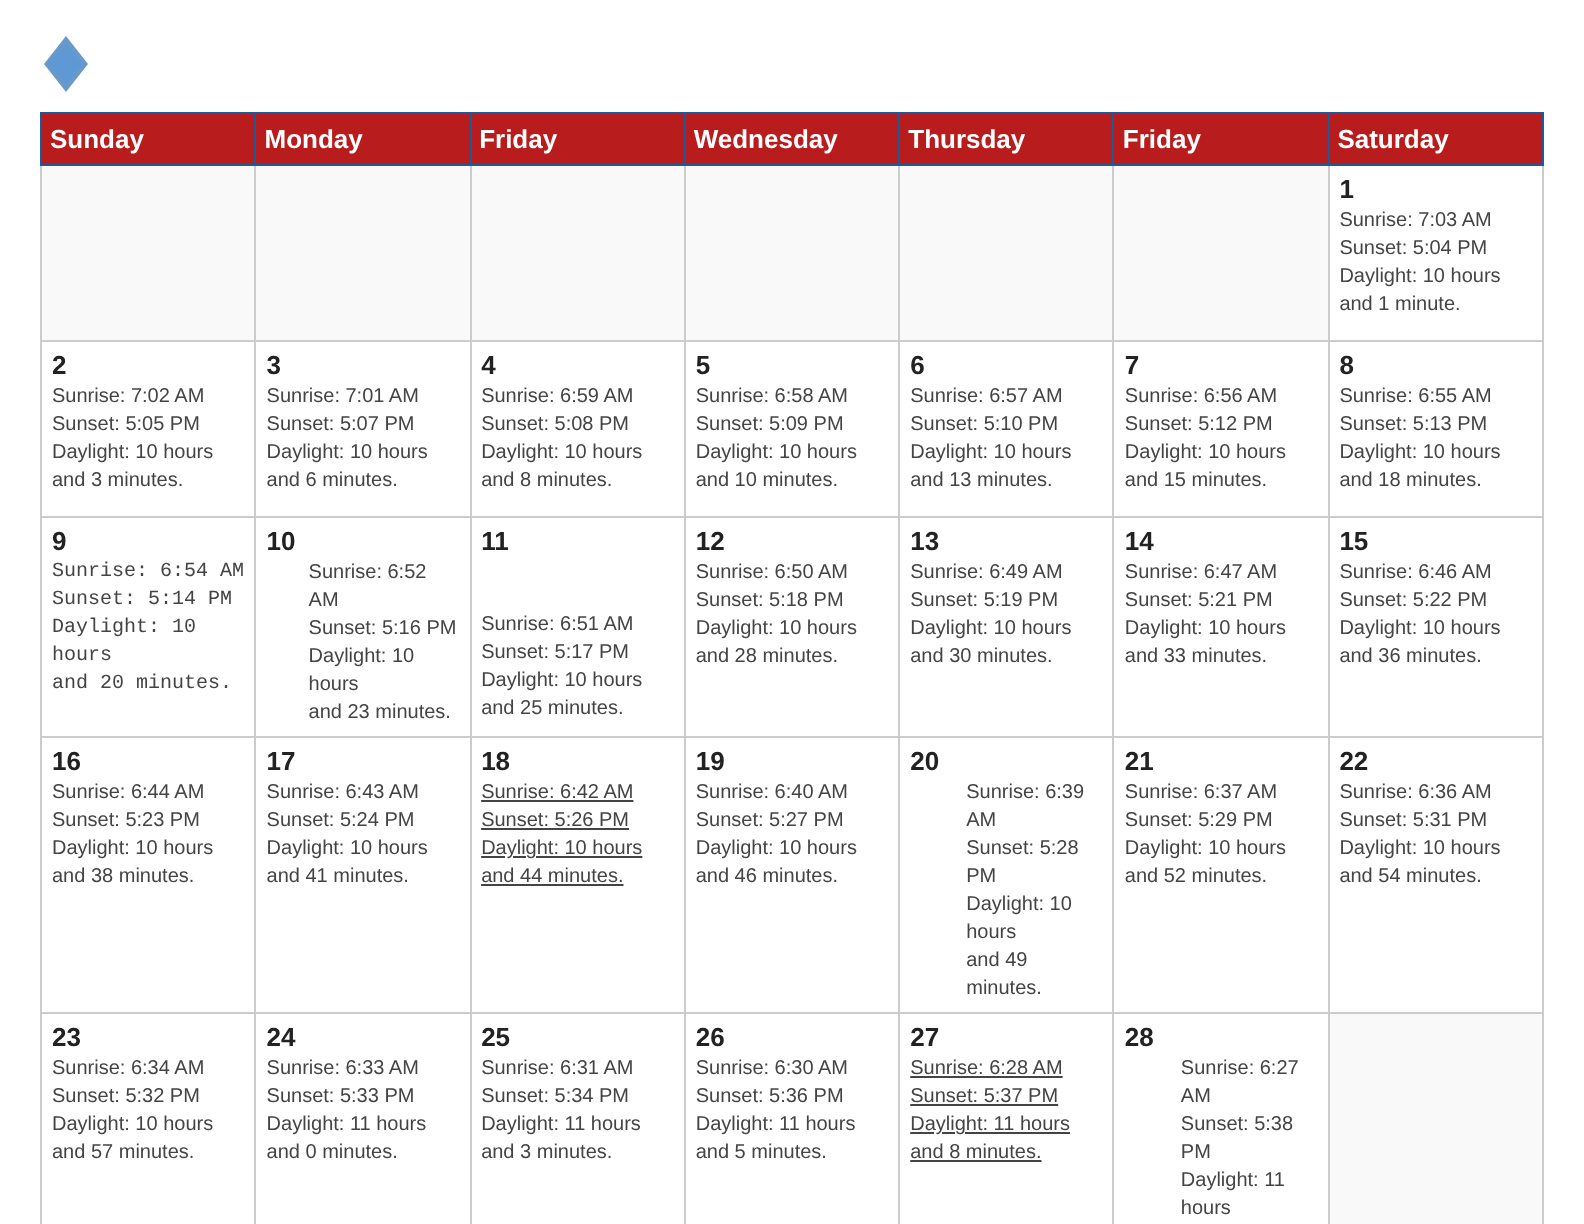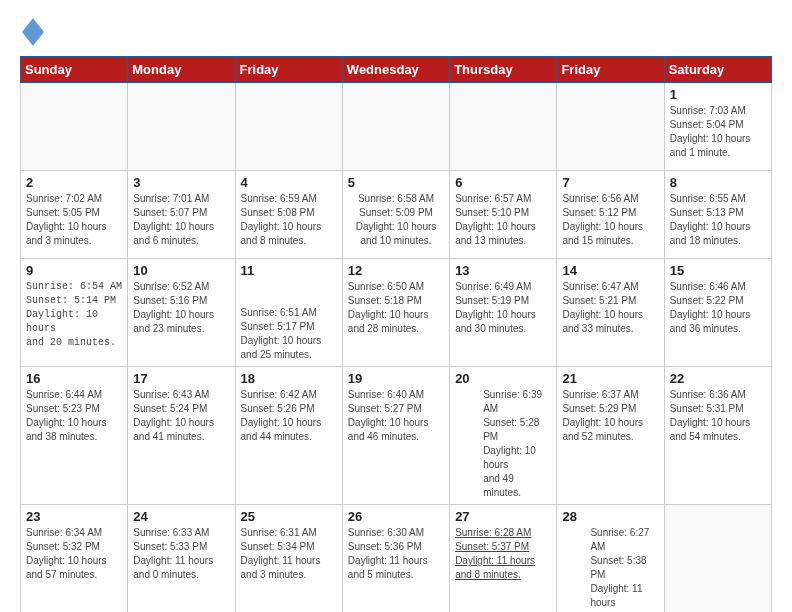--- a/index.html
+++ b/index.html
@@ -163,21 +163,21 @@
           </td>
           <td>
             <div class="day-number">4</div>
             <div class="day-info" style="white-space: pre-line;">Sunrise: 6:59 AM
 Sunset: 5:08 PM
 Daylight: 10 hours
 and 8 minutes.</div>
           </td>
           <td>
             <div class="day-number">5</div>
-            <div class="day-info" style="white-space: pre-line; text-align: center;">Sunrise: 6:58 AM
+            <div class="day-info" style="white-space: pre-line;">Sunrise: 6:58 AM
 Sunset: 5:09 PM
 Daylight: 10 hours
 and 10 minutes.</div>
           </td>
           <td>
             <div class="day-number">6</div>
             <div class="day-info" style="white-space: pre-line;">Sunrise: 6:57 AM
 Sunset: 5:10 PM
 Daylight: 10 hours
 and 13 minutes.</div>
@@ -200,21 +200,21 @@
         <tr>
           <td>
             <div class="day-number">9</div>
             <div class="day-info" style="white-space: pre-line; font-family: Liberation Mono, monospace;">Sunrise: 6:54 AM
 Sunset: 5:14 PM
 Daylight: 10 hours
 and 20 minutes.</div>
           </td>
           <td>
             <div class="day-number">10</div>
-            <div class="day-info" style="white-space: pre-line;">Sunrise: 6:52 AM
+            <div class="day-info" style="white-space: pre-line; margin-left: 21px;">Sunrise: 6:52 AM
 Sunset: 5:16 PM
 Daylight: 10 hours
 and 23 minutes.</div>
           </td>
           <td>
             <div class="day-number">11</div>
             <div class="day-info" style="white-space: pre-line; margin-top: 28px;">Sunrise: 6:51 AM
 Sunset: 5:17 PM
 Daylight: 10 hours
 and 25 minutes.</div>
@@ -258,21 +258,21 @@
           </td>
           <td>
             <div class="day-number">17</div>
             <div class="day-info" style="white-space: pre-line;">Sunrise: 6:43 AM
 Sunset: 5:24 PM
 Daylight: 10 hours
 and 41 minutes.</div>
           </td>
           <td>
             <div class="day-number">18</div>
-            <div class="day-info" style="white-space: pre-line;">Sunrise: 6:42 AM
+            <div class="day-info" style="white-space: pre-line; text-decoration: underline;">Sunrise: 6:42 AM
 Sunset: 5:26 PM
 Daylight: 10 hours
 and 44 minutes.</div>
           </td>
           <td>
             <div class="day-number">19</div>
             <div class="day-info" style="white-space: pre-line;">Sunrise: 6:40 AM
 Sunset: 5:27 PM
 Daylight: 10 hours
 and 46 minutes.</div>

